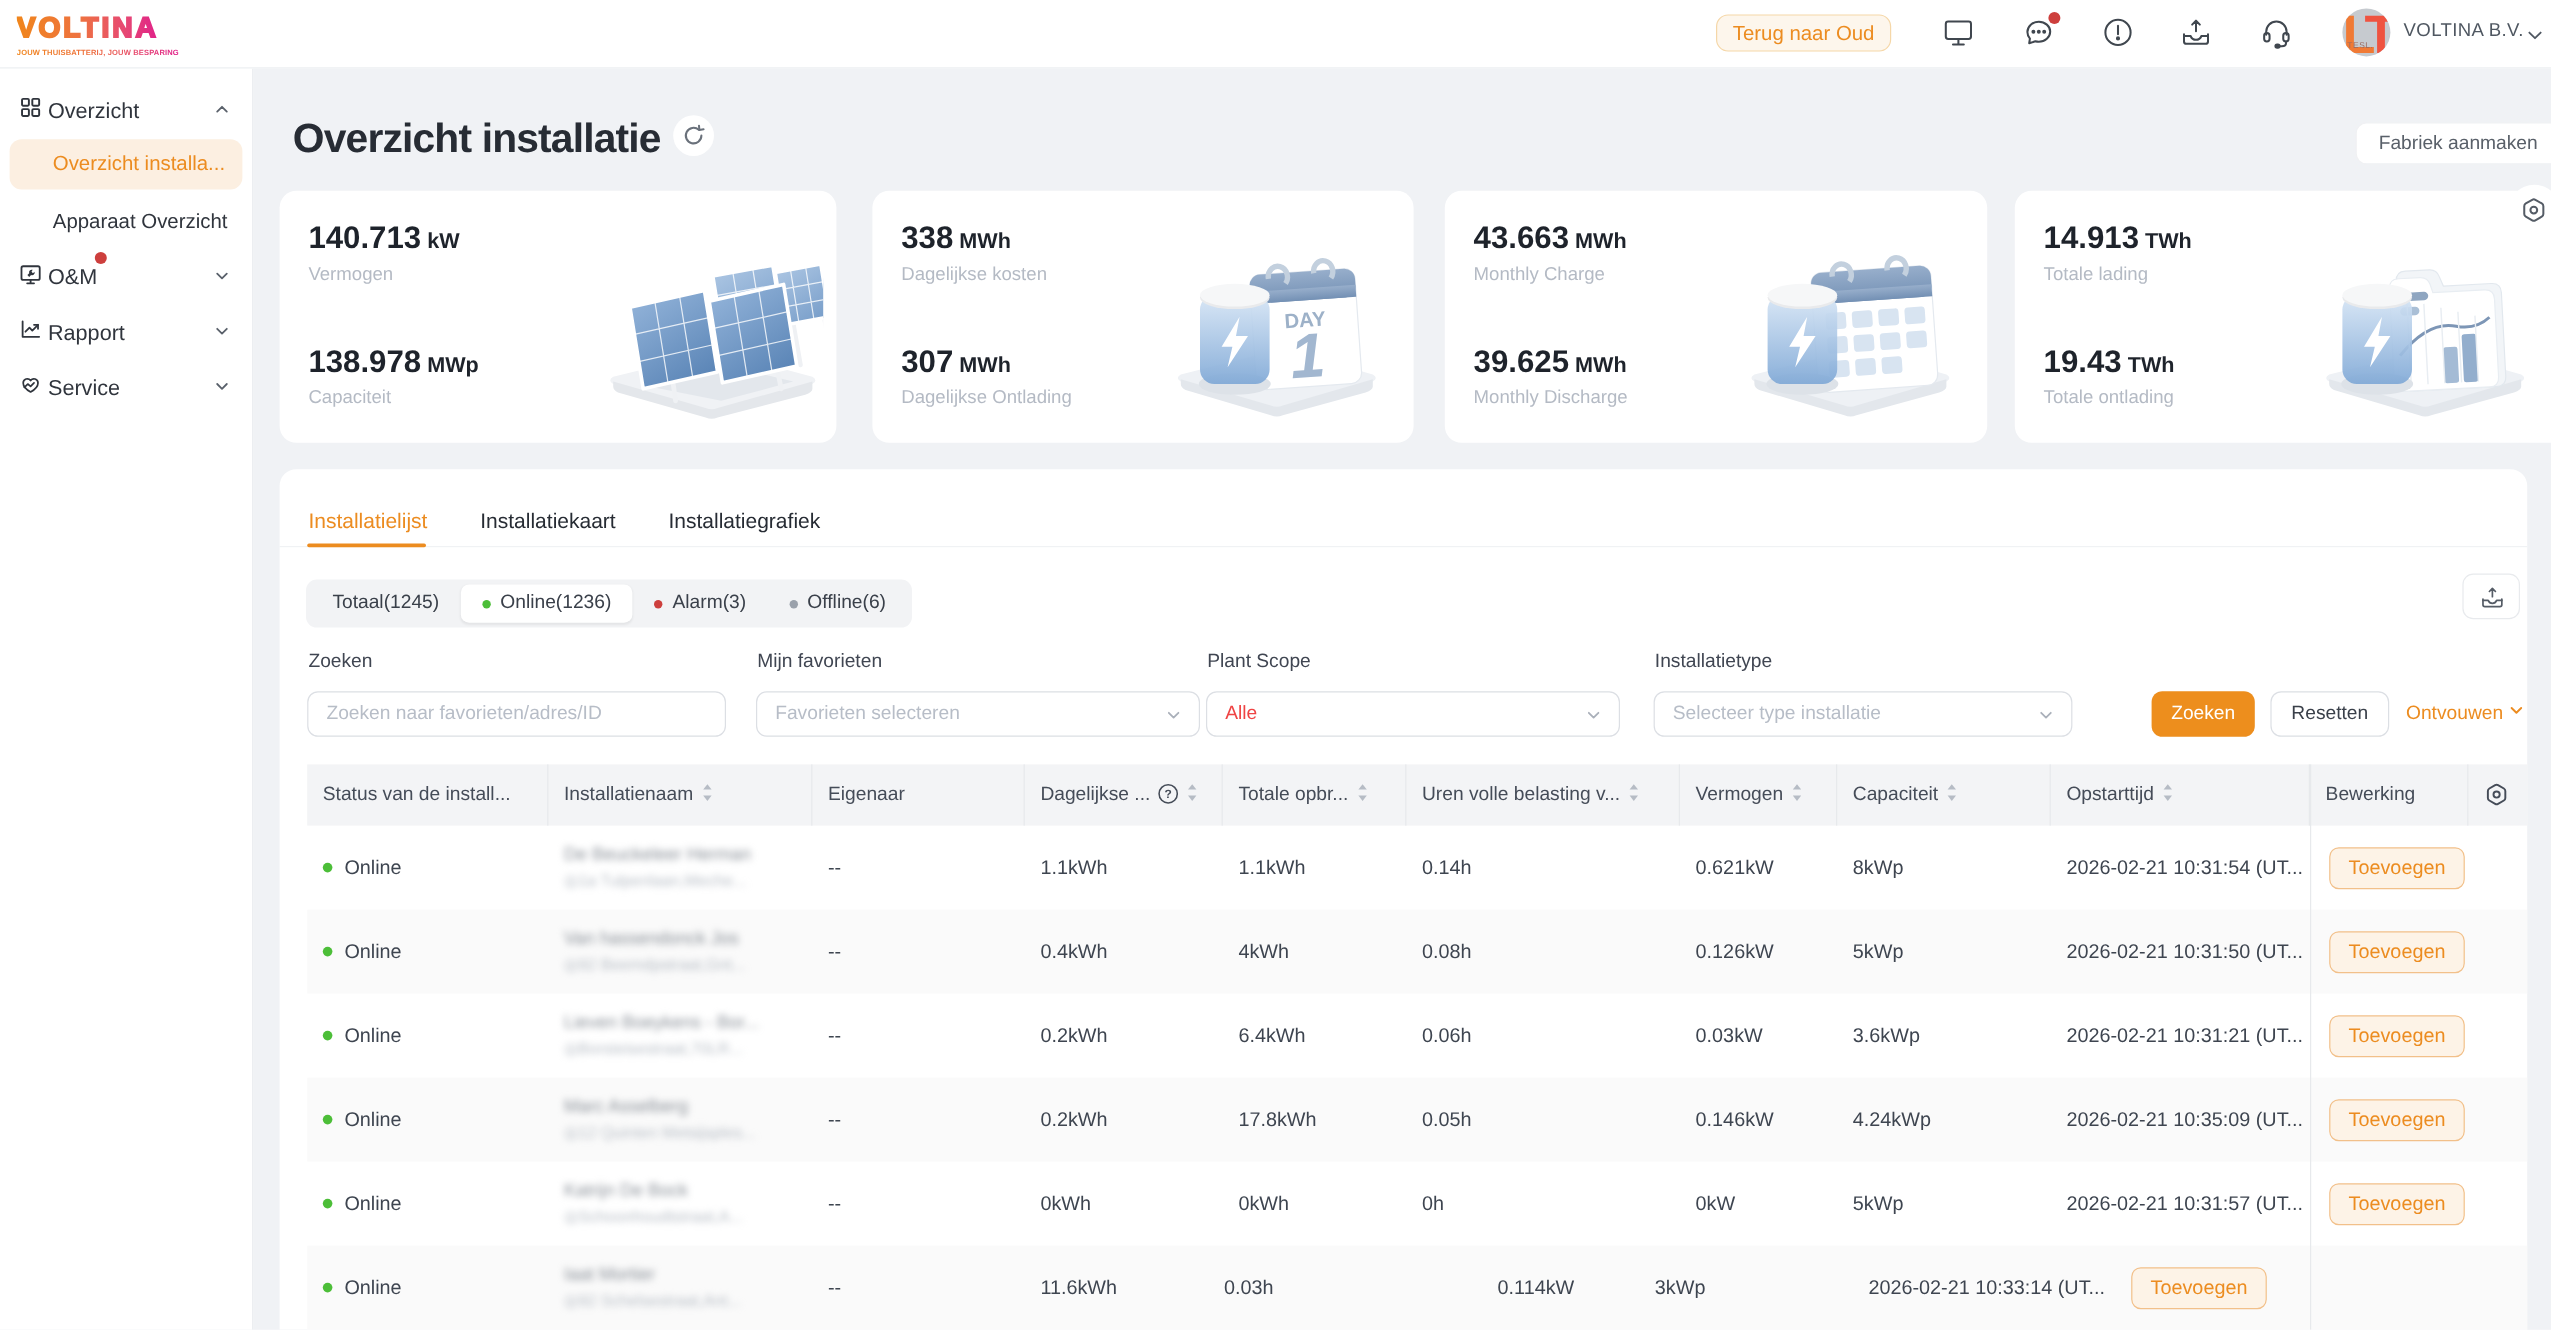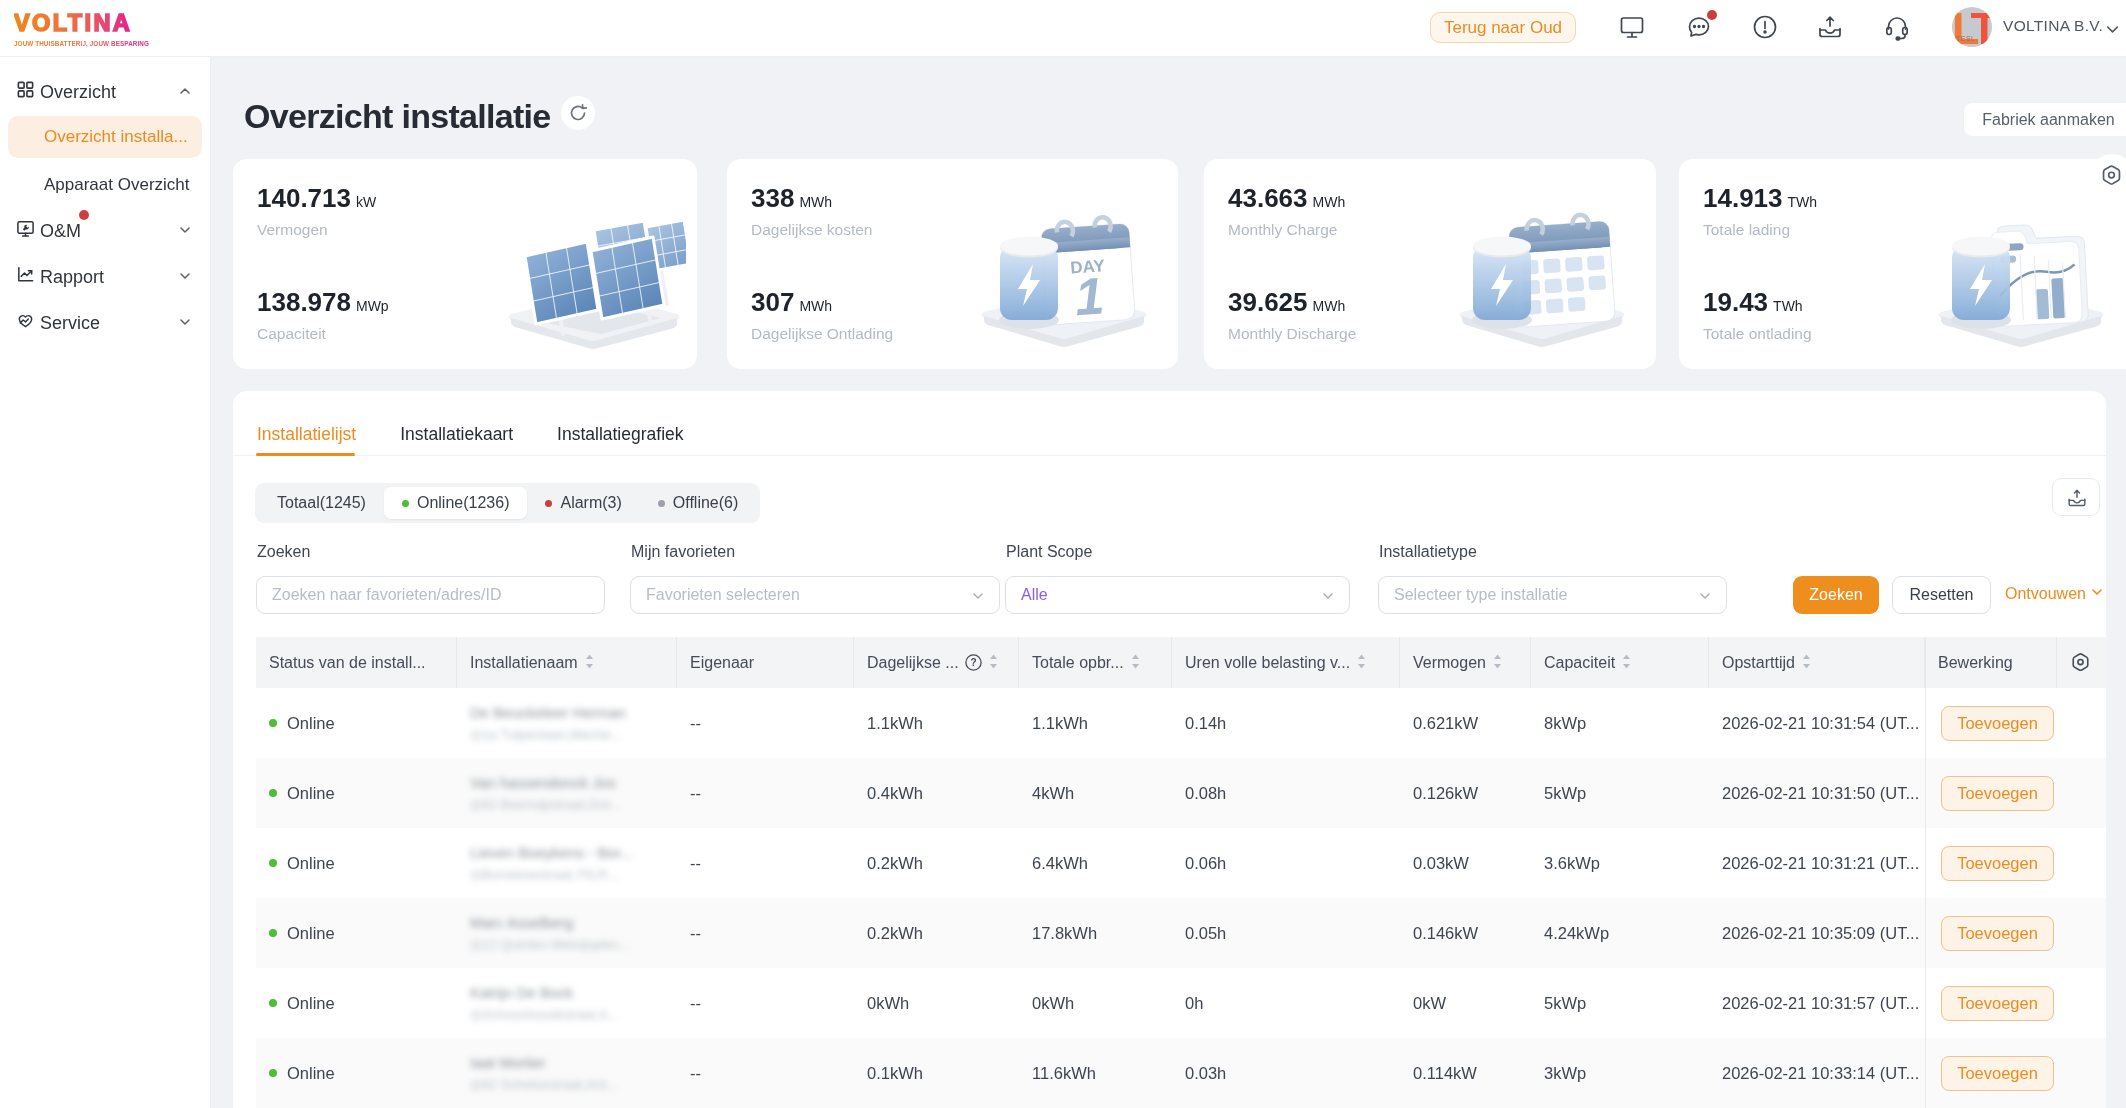--- a/index.html
+++ b/index.html
@@ -31,21 +31,21 @@
 .title { position:absolute; left:32px; top:40px; font-size:34px; font-weight:bold; color:#272c34; letter-spacing:-0.7px; white-space:nowrap; }
 .refr { position:absolute; left:349px; top:39px; width:34px; height:34px; background:#fff; border-radius:50%; }
 .fabriek { position:absolute; left:1751px; top:45px; width:171px; height:35px; background:#fff; border:1px solid #f0f1f3; border-radius:9px; color:#596069; font-size:16px; text-align:center; line-height:33px; }
 .gearfloat { position:absolute; left:1878px; top:97px; z-index:3; width:44px; height:44px; background:#fff; border-radius:50%; }
 .gearfloat svg { position:absolute; left:8px; top:9px; }
 
 
 .card { position:absolute; top:102px; height:210px; background:#fff; border-radius:14px; }
 .card .stats { position:absolute; left:24px; top:27px; }
 .num { font-size:26px; font-weight:bold; color:#1e232b; letter-spacing:0px; line-height:24px; white-space:nowrap; }
-.num span { font-size:14px; font-weight:normal; margin-left:5px;margin-top:20px; }
+.num span { font-size:18px; font-weight:bold; margin-left:5px;margin-top:20px; }
 .lab { margin-top:7px; font-size:15.5px; color:#b4bac4; line-height:18px; }
 .stat2 { margin-top:51px; }
 .illu { position:absolute; }
 
 
 .panel { position:absolute; left:21px; top:334px; width:1873px; height:717px; background:#fff; border-radius:14px 14px 0 0; }
 .tabs { position:absolute; left:24px; top:33px; font-size:17.5px; color:#272c34; }
 .tabs span { margin-right:44px; }
 .tabs .on { color:#ec8c20; }
 .tabline { position:absolute; left:0px; top:64px; width:1873px; height:1px; background:#f0f2f4; }
@@ -381,21 +381,21 @@
     <div class="flabel" style="left:24px;">Zoeken</div>
     <div class="flabel" style="left:398px;">Mijn favorieten</div>
     <div class="flabel" style="left:773px;">Plant Scope</div>
     <div class="flabel" style="left:1146px;">Installatietype</div>
     <div class="finput" style="left:23px; width:349px;">Zoeken naar favorieten/adres/ID</div>
     <div class="finput" style="left:397px; width:370px;">Favorieten selecteren
       <svg class="fchev" style="right:14px;" viewBox="0 0 14 14" fill="none" stroke="#aab0ba" stroke-width="1.5" stroke-linecap="round" stroke-linejoin="round">
           <path d="M3 5l4 4 4-4"></path>
         </svg>
     </div>
-    <div class="finput" style="left:772px; width:345px; color:#8b5cf6;">Alle
+    <div class="finput" style="left:772px; width:345px; color:#ef4444;">Alle
       <svg class="fchev" style="right:14px;" viewBox="0 0 14 14" fill="none" stroke="#aab0ba" stroke-width="1.5" stroke-linecap="round" stroke-linejoin="round">
           <path d="M3 5l4 4 4-4"></path>
         </svg>
     </div>
     <div class="finput" style="left:1145px; width:349px;">Selecteer type installatie
       <svg class="fchev" style="right:14px;" viewBox="0 0 14 14" fill="none" stroke="#aab0ba" stroke-width="1.5" stroke-linecap="round" stroke-linejoin="round">
           <path d="M3 5l4 4 4-4"></path>
         </svg>
     </div>
     <div class="zoekbtn">Zoeken</div>
@@ -529,21 +529,20 @@
             <div class="toev">Toevoegen</div>
           </div>
         <div class="td" style="width:49px;"></div>
       </div>
       <div class="trow alt" style="top:401px;">
         <div class="td" style="width:201px;"><span class="gdot"></span>Online</div>
         <div class="td" style="width:220px;">
             <div class="nameb">Iaat Mortier<br><span class="l2">◎92 Schelsestraat,Ant...</span></div>
           </div>
         <div class="td" style="width:177px;">--</div>
-        <div class="td" style="width:165px;">0.1kWh</div>
         <div class="td" style="width:153px;">11.6kWh</div>
         <div class="td" style="width:228px;">0.03h</div>
         <div class="td" style="width:131px;">0.114kW</div>
         <div class="td" style="width:178px;">3kWp</div>
         <div class="td" style="width:216px;">2026-02-21 10:33:14 (UT...</div>
         <div class="td" style="width:132px;">
             <div class="toev">Toevoegen</div>
           </div>
         <div class="td" style="width:49px;"></div>
       </div>

